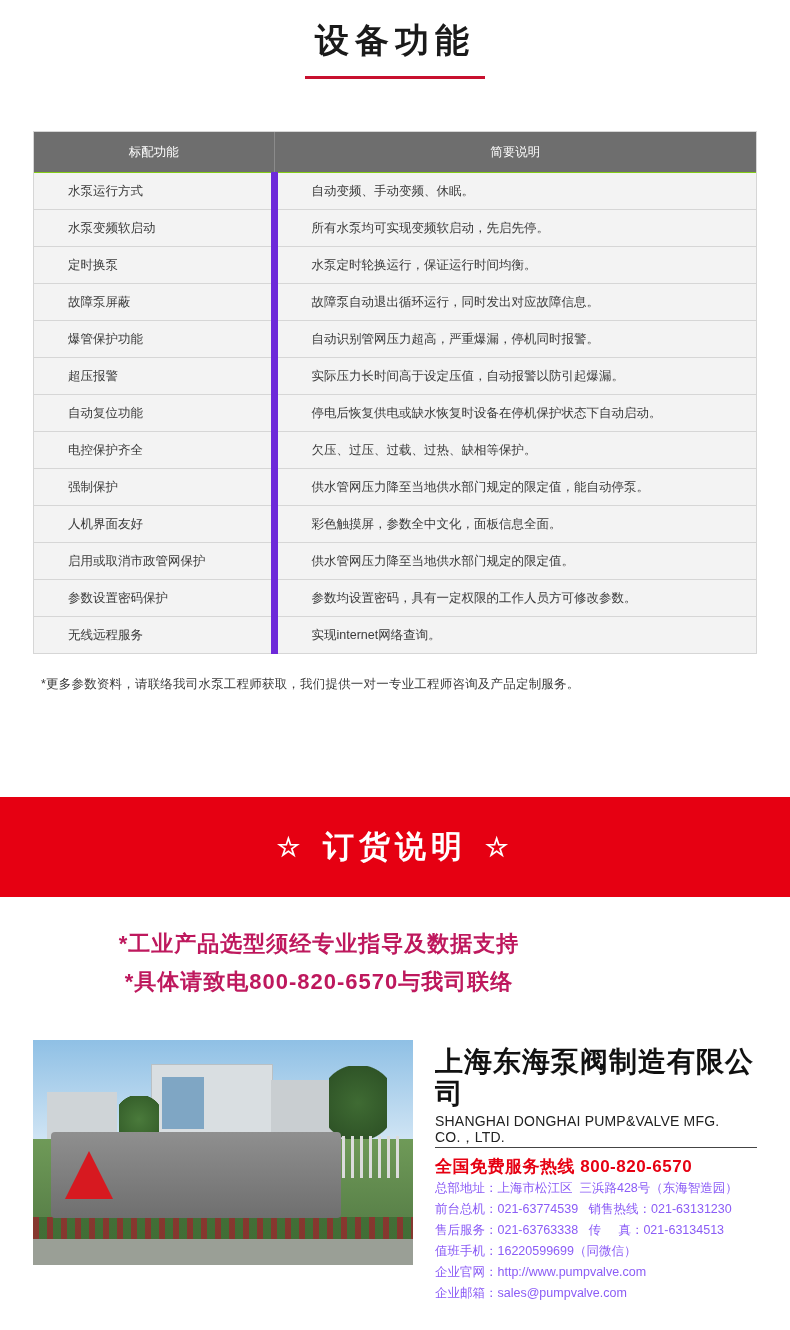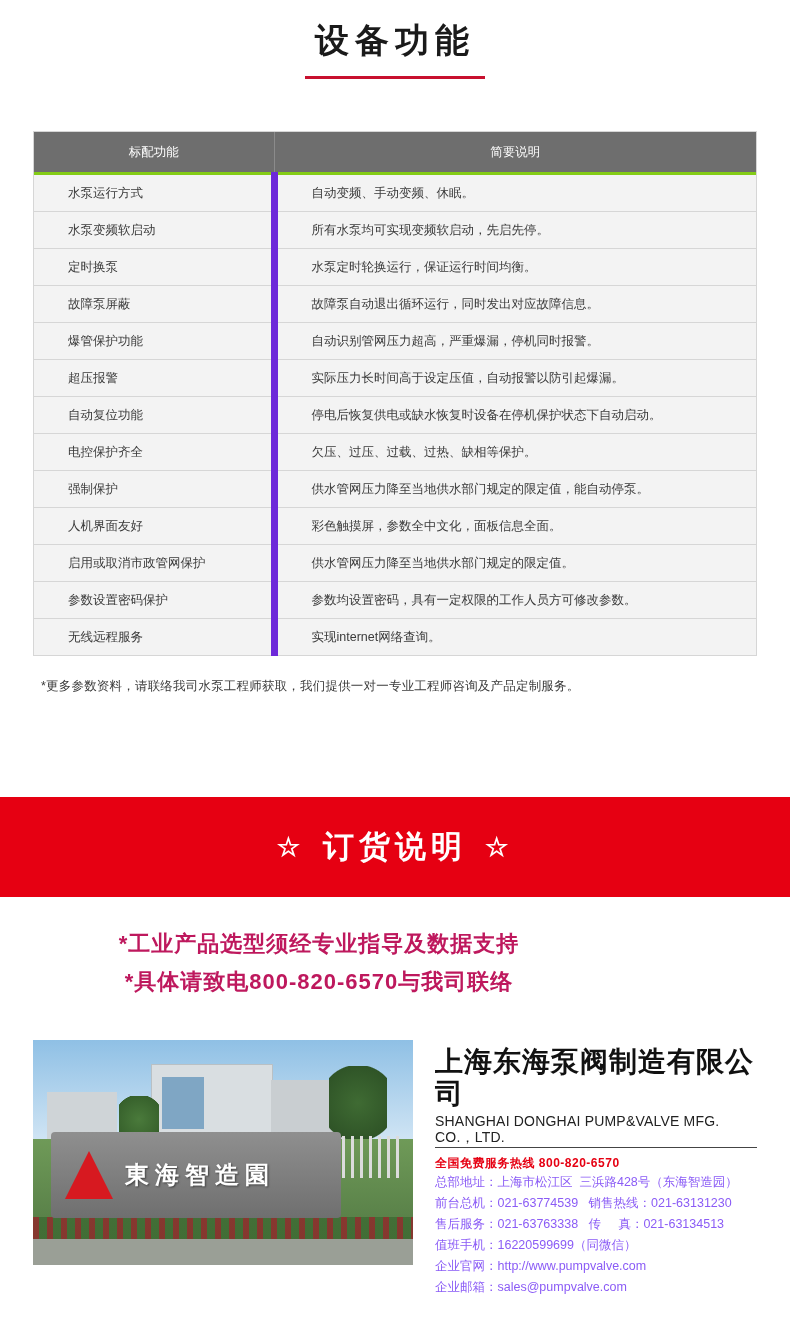--- a/index.html
+++ b/index.html
@@ -46,21 +46,21 @@
     border-collapse: collapse;
     table-layout: fixed;
   }
   table.features th {
     background: #6e6e6e;
     color: #ffffff;
     font-size: 12.5px;
     font-weight: normal;
     height: 38px;
     border-right: 1px solid #8b8b8b;
-    border-bottom: 3px solid #84cc16;
+    border-bottom: 1px solid #84cc16;
   }
   table.features th:last-child { border-right: none; }
   table.features td {
     font-size: 12.5px;
     color: #3a3a3a;
     height: 36px;
     border-bottom: 1px solid #d6d6d6;
     border-right: 7px solid #6d28d9;
     padding: 0 0 0 34px;
     background: #f3f3f3;
@@ -209,21 +209,21 @@
   }
   .company .en-name {
     font-size: 14px;
     color: #222;
     letter-spacing: 0.2px;
     margin-top: 3px;
     border-bottom: 1px solid #444;
     display: inline-block;
   }
   .company .hotline {
-    font-size: 12px;
+    font-size: 17px;
     font-weight: bold;
     color: #e60012;
     margin-top: 7px;
     letter-spacing: 0.5px;
   }
   .company .contact-line {
     font-size: 12.5px;
     color: #8b5cf6;
     line-height: 21px;
     white-space: pre;
@@ -328,21 +328,20 @@
     <div class="bldg1"></div>
     <div class="bldg2"></div>
     <div class="tree2"></div>
     <div class="tree1"></div>
     <div class="ground"></div>
     <div class="fence"></div>
     <div class="flowers"></div>
     <div class="path"></div>
     <div class="stone">
       <div class="logo"></div>
-      <div class="stone-text">東海智造園</div>
     </div>
   </div>
 
   <div class="company">
     <div class="cn-name">上海东海泵阀制造有限公司</div>
     <div class="en-name">SHANGHAI DONGHAI PUMP&amp;VALVE MFG. CO.，LTD.</div>
     <div class="hotline">全国免费服务热线  800-820-6570</div>
     <div id="company-lines">
         <div class="contact-line">总部地址：上海市松江区  三浜路428号（东海智造园）</div>
         <div class="contact-line">前台总机：021-63774539   销售热线：021-63131230</div>

